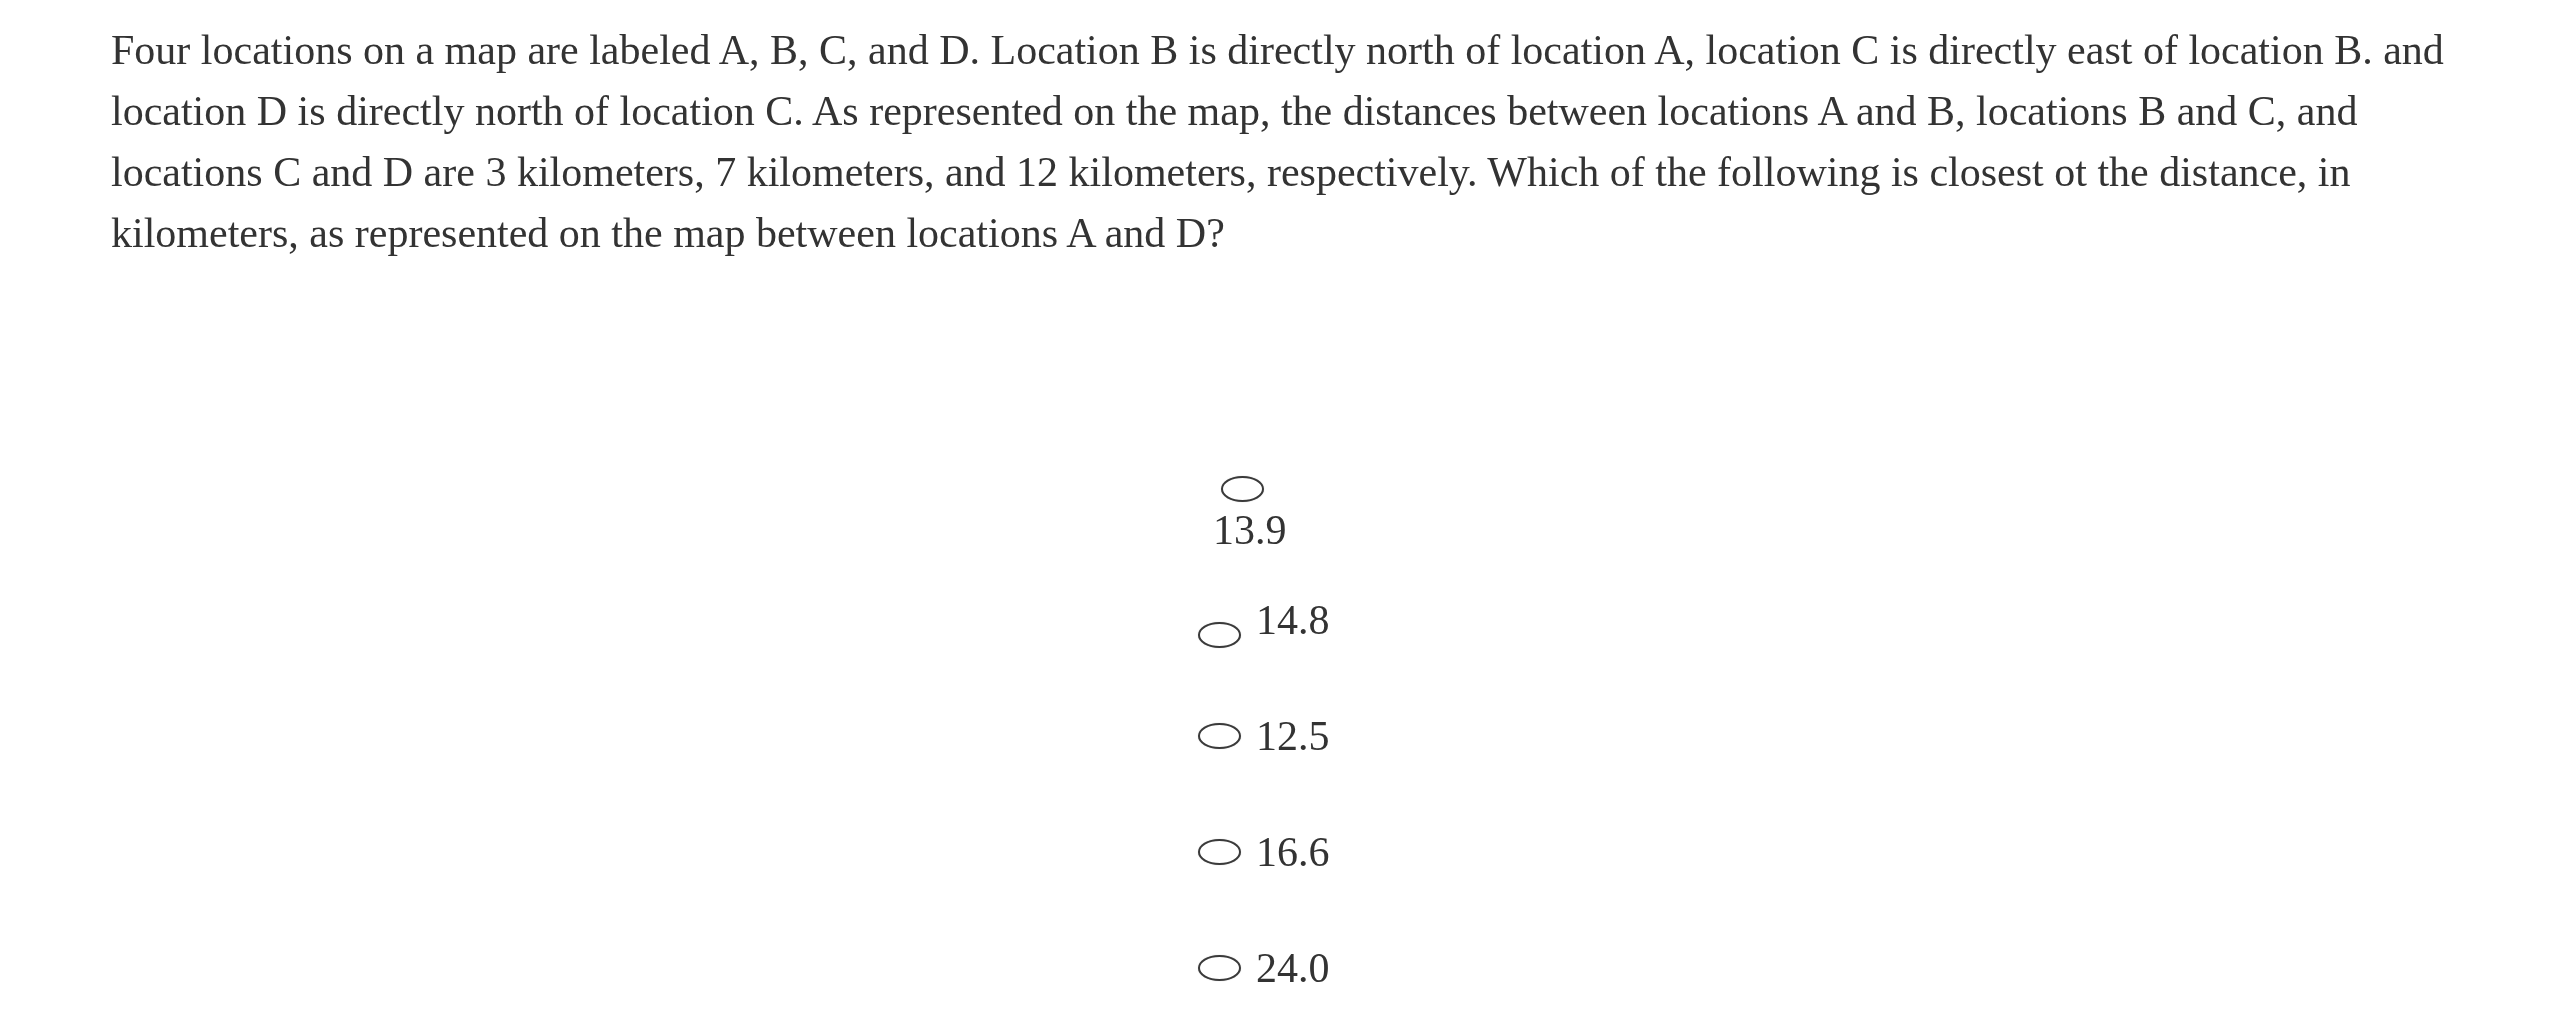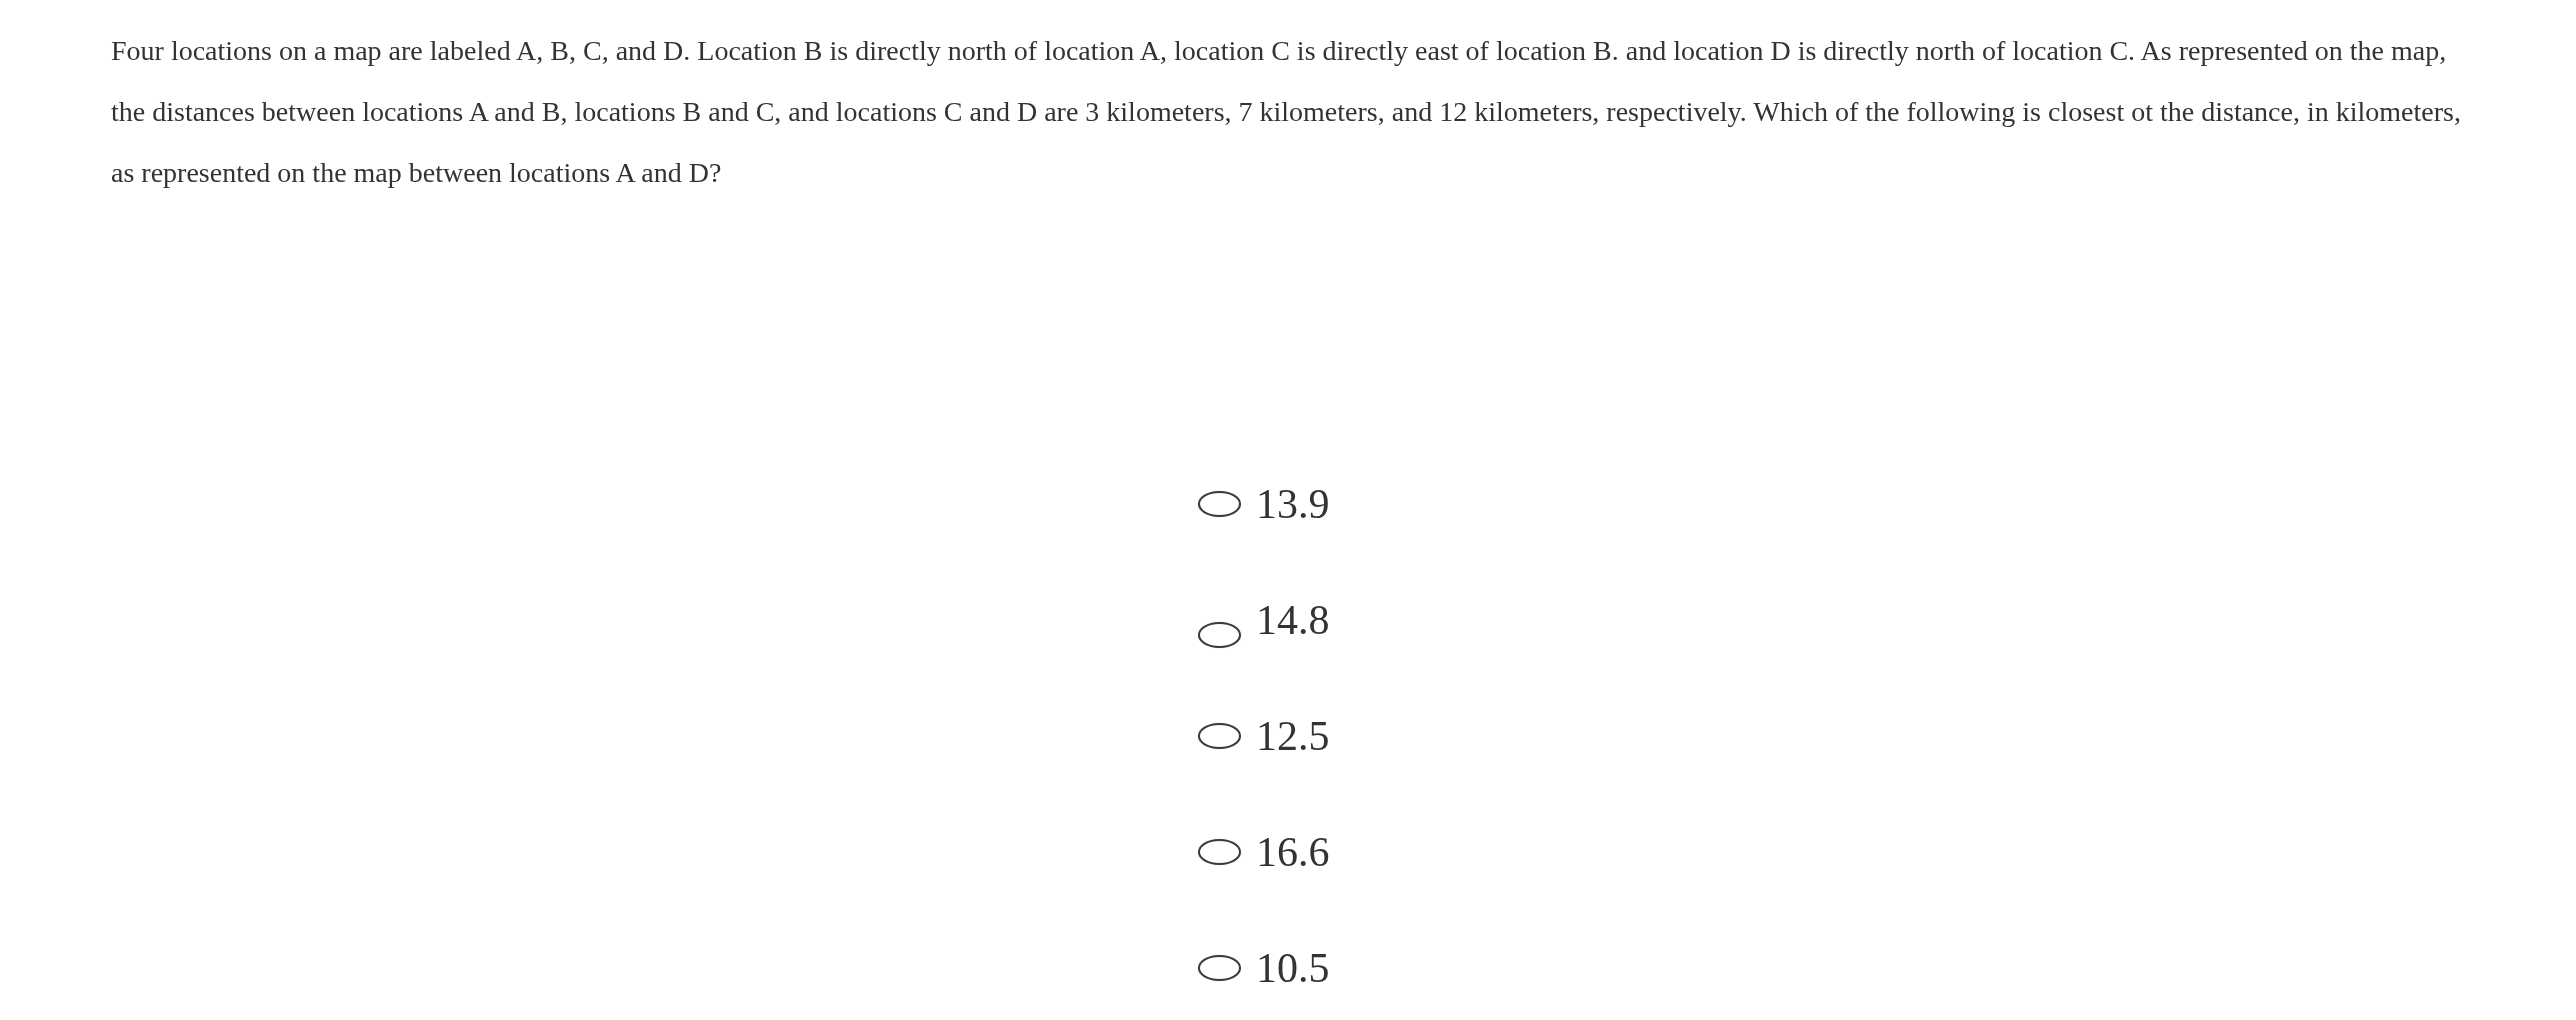--- a/index.html
+++ b/index.html
@@ -13,21 +13,21 @@
       position: relative;
       overflow: hidden;
       font-family: "Liberation Serif", "DejaVu Serif", serif;
       color: #333333;
     }
     .question {
       position: absolute;
       left: 111px;
       top: 20.4px;
       width: 2372px;
-      font-size: 28px;
+      font-size: 42px;
       line-height: 61px;
       margin: 0;
     }
     .options {
       position: absolute;
       left: 1198px;
       top: 0;
       width: 371px;
     }
     .option {
@@ -54,34 +54,34 @@
       line-height: 56px;
       color: #333333;
     }
   </style>
 </head>
 <body>
 
 <p class="question">Four locations on a map are labeled A, B, C, and D. Location B is directly north of location A, location C is directly east of location B. and location D is directly north of location C. As represented on the map, the distances between locations A and B, locations B and C, and locations C and D are 3 kilometers, 7 kilometers, and 12 kilometers, respectively. Which of the following is closest ot the distance, in kilometers, as represented on the map between locations A and D?</p>
 
 <div class="options">
-  <label class="option" style="top:476px;">
+  <label class="option" style="top:476px;flex-direction:column;">
     <span class="radio"></span>
     <span class="option-label">13.9</span>
   </label>
   <label class="option" style="top:592px;align-items:flex-end;">
     <span class="radio"></span>
     <span class="option-label">14.8</span>
   </label>
   <label class="option" style="top:708px;">
     <span class="radio"></span>
     <span class="option-label">12.5</span>
   </label>
   <label class="option" style="top:824px;">
     <span class="radio"></span>
     <span class="option-label">16.6</span>
   </label>
   <label class="option" style="top:940px;">
     <span class="radio"></span>
-    <span class="option-label">10.5</span>
+    <span class="option-label">24.0</span>
   </label>
 </div>
 
 
 </body></html>

